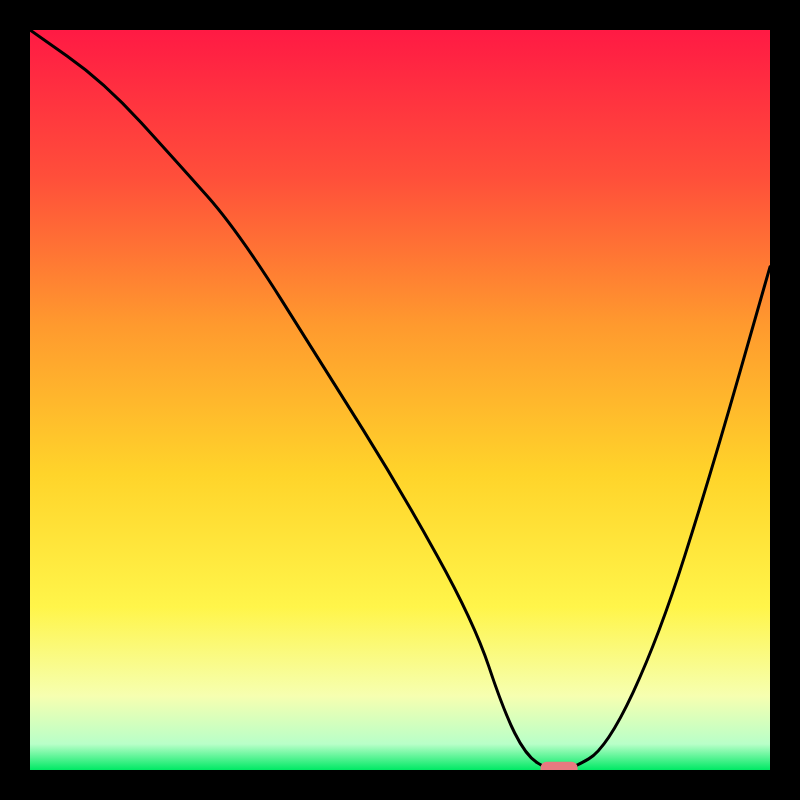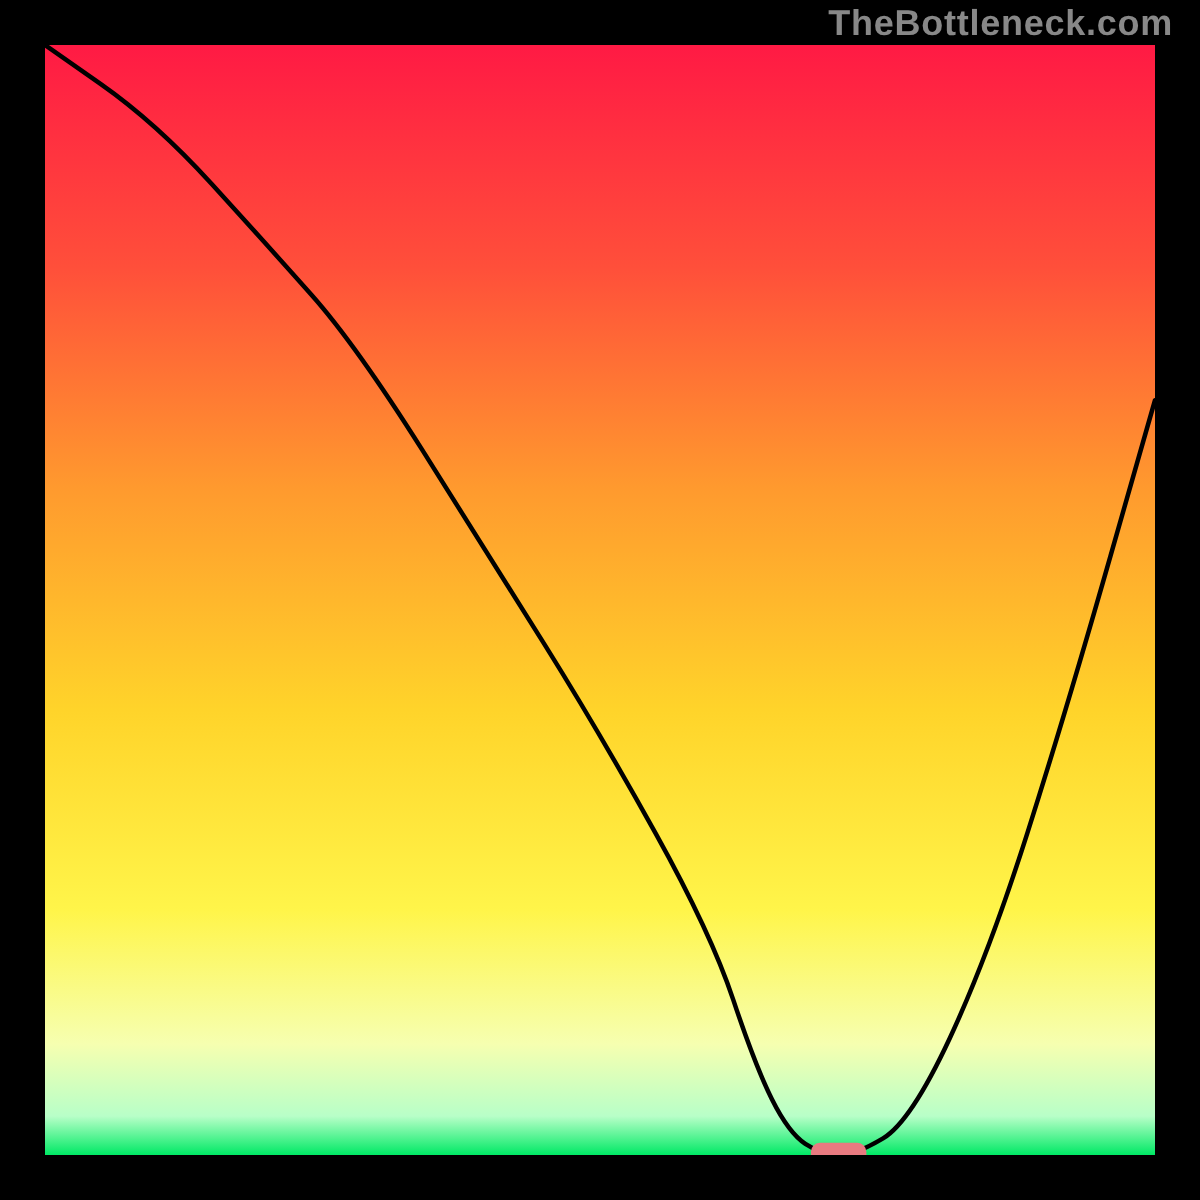--- a/index.html
+++ b/index.html
@@ -32,21 +32,20 @@
     top: 30px;
     width: 740px;
     height: 740px;
     display: block;
   }
 </style>
 </head>
 <body>
 
 <div class="frame">
-  <div class="watermark">TheBottleneck.com</div>
 
   <svg class="plot" viewBox="0 0 740 740" preserveAspectRatio="none">
     <defs>
       <linearGradient id="bg-grad" x1="0" y1="0" x2="0" y2="1">
           <stop offset="0%" stop-color="#ff1a44"></stop>
           <stop offset="20%" stop-color="#ff4f3a"></stop>
           <stop offset="40%" stop-color="#ff9a2e"></stop>
           <stop offset="60%" stop-color="#ffd42a"></stop>
           <stop offset="78%" stop-color="#fff54a"></stop>
           <stop offset="90%" stop-color="#f6ffb0"></stop>

